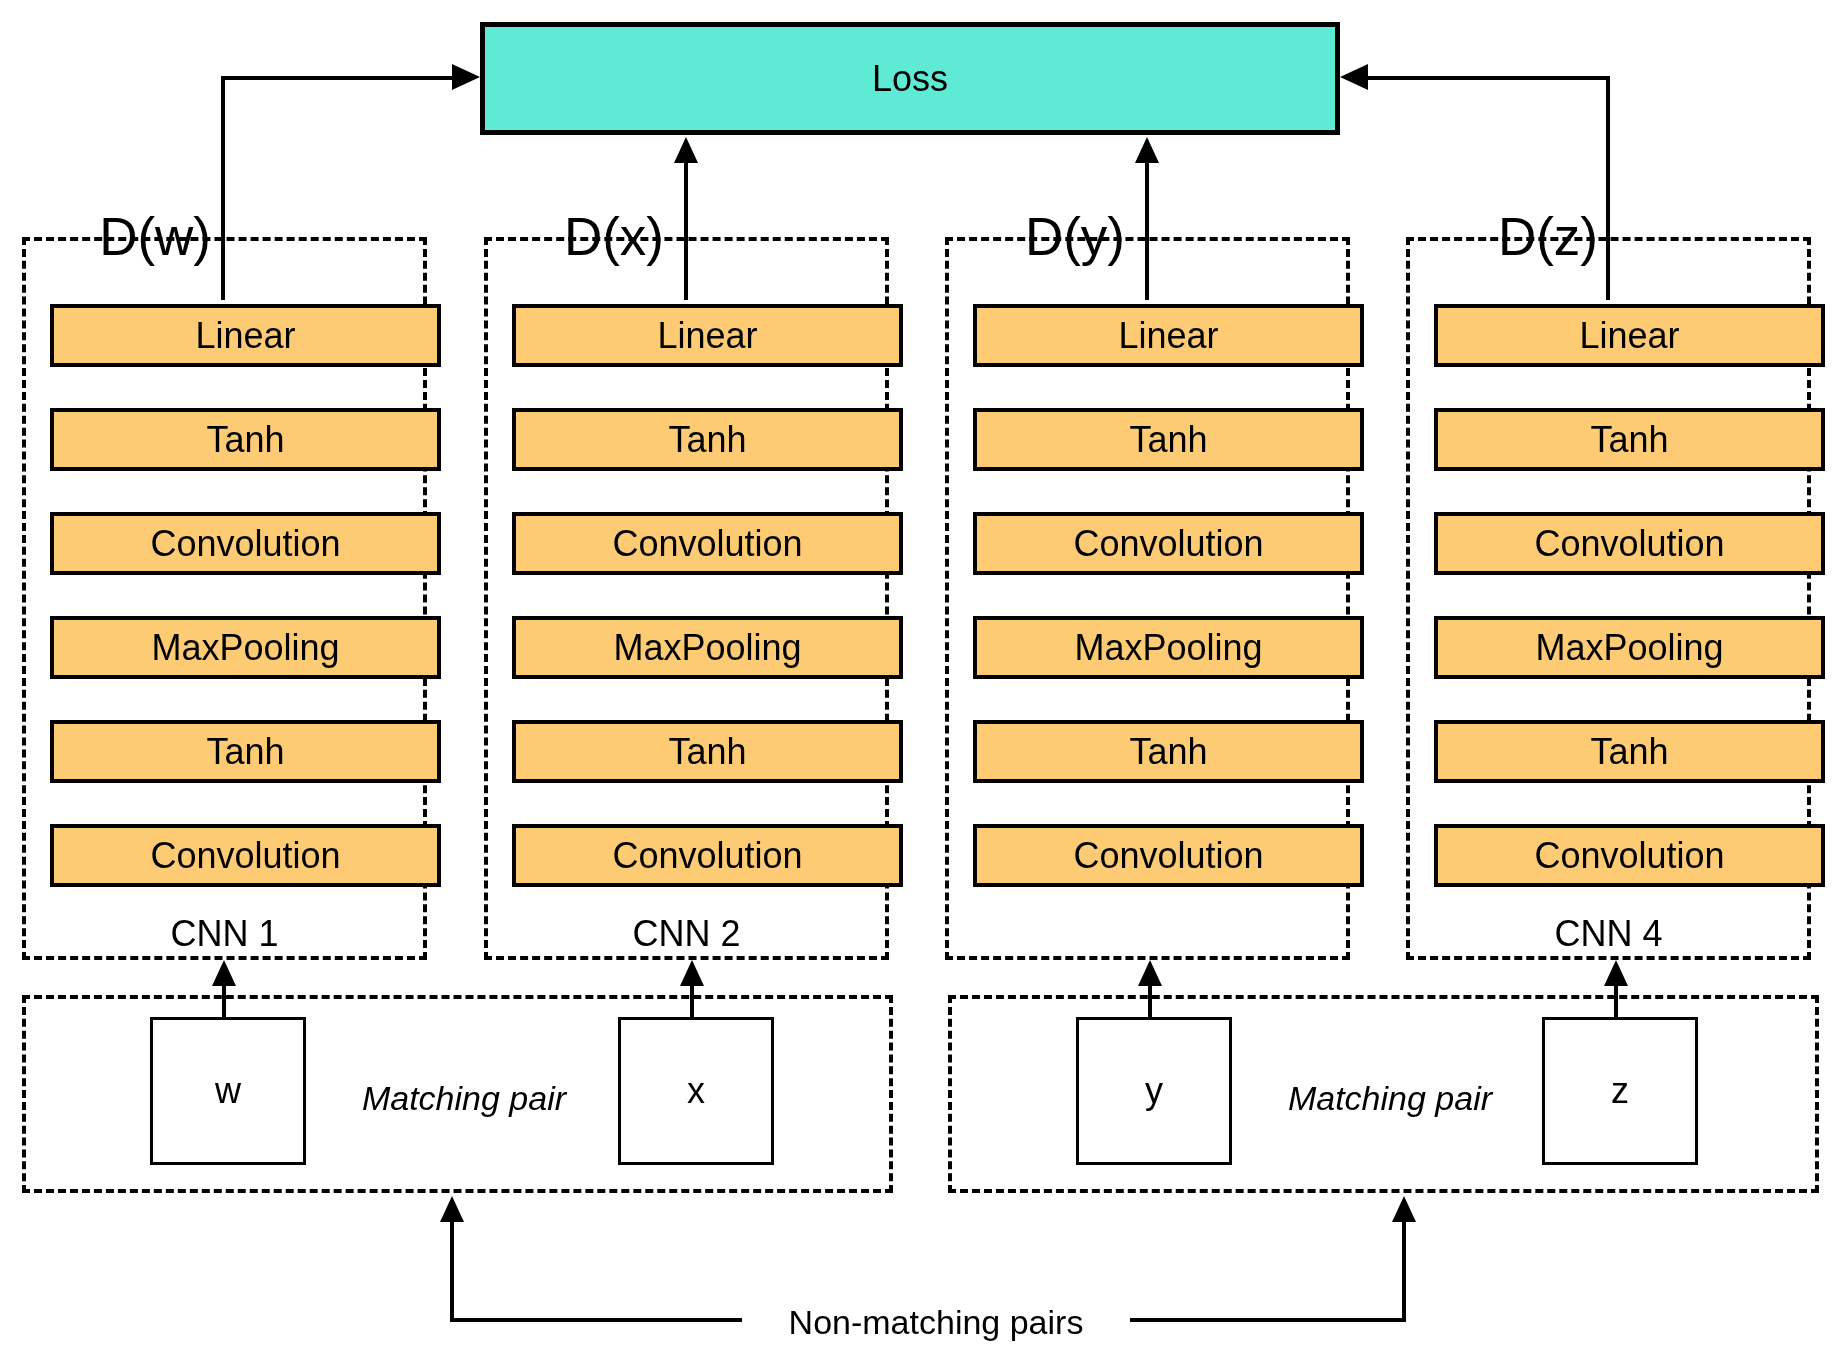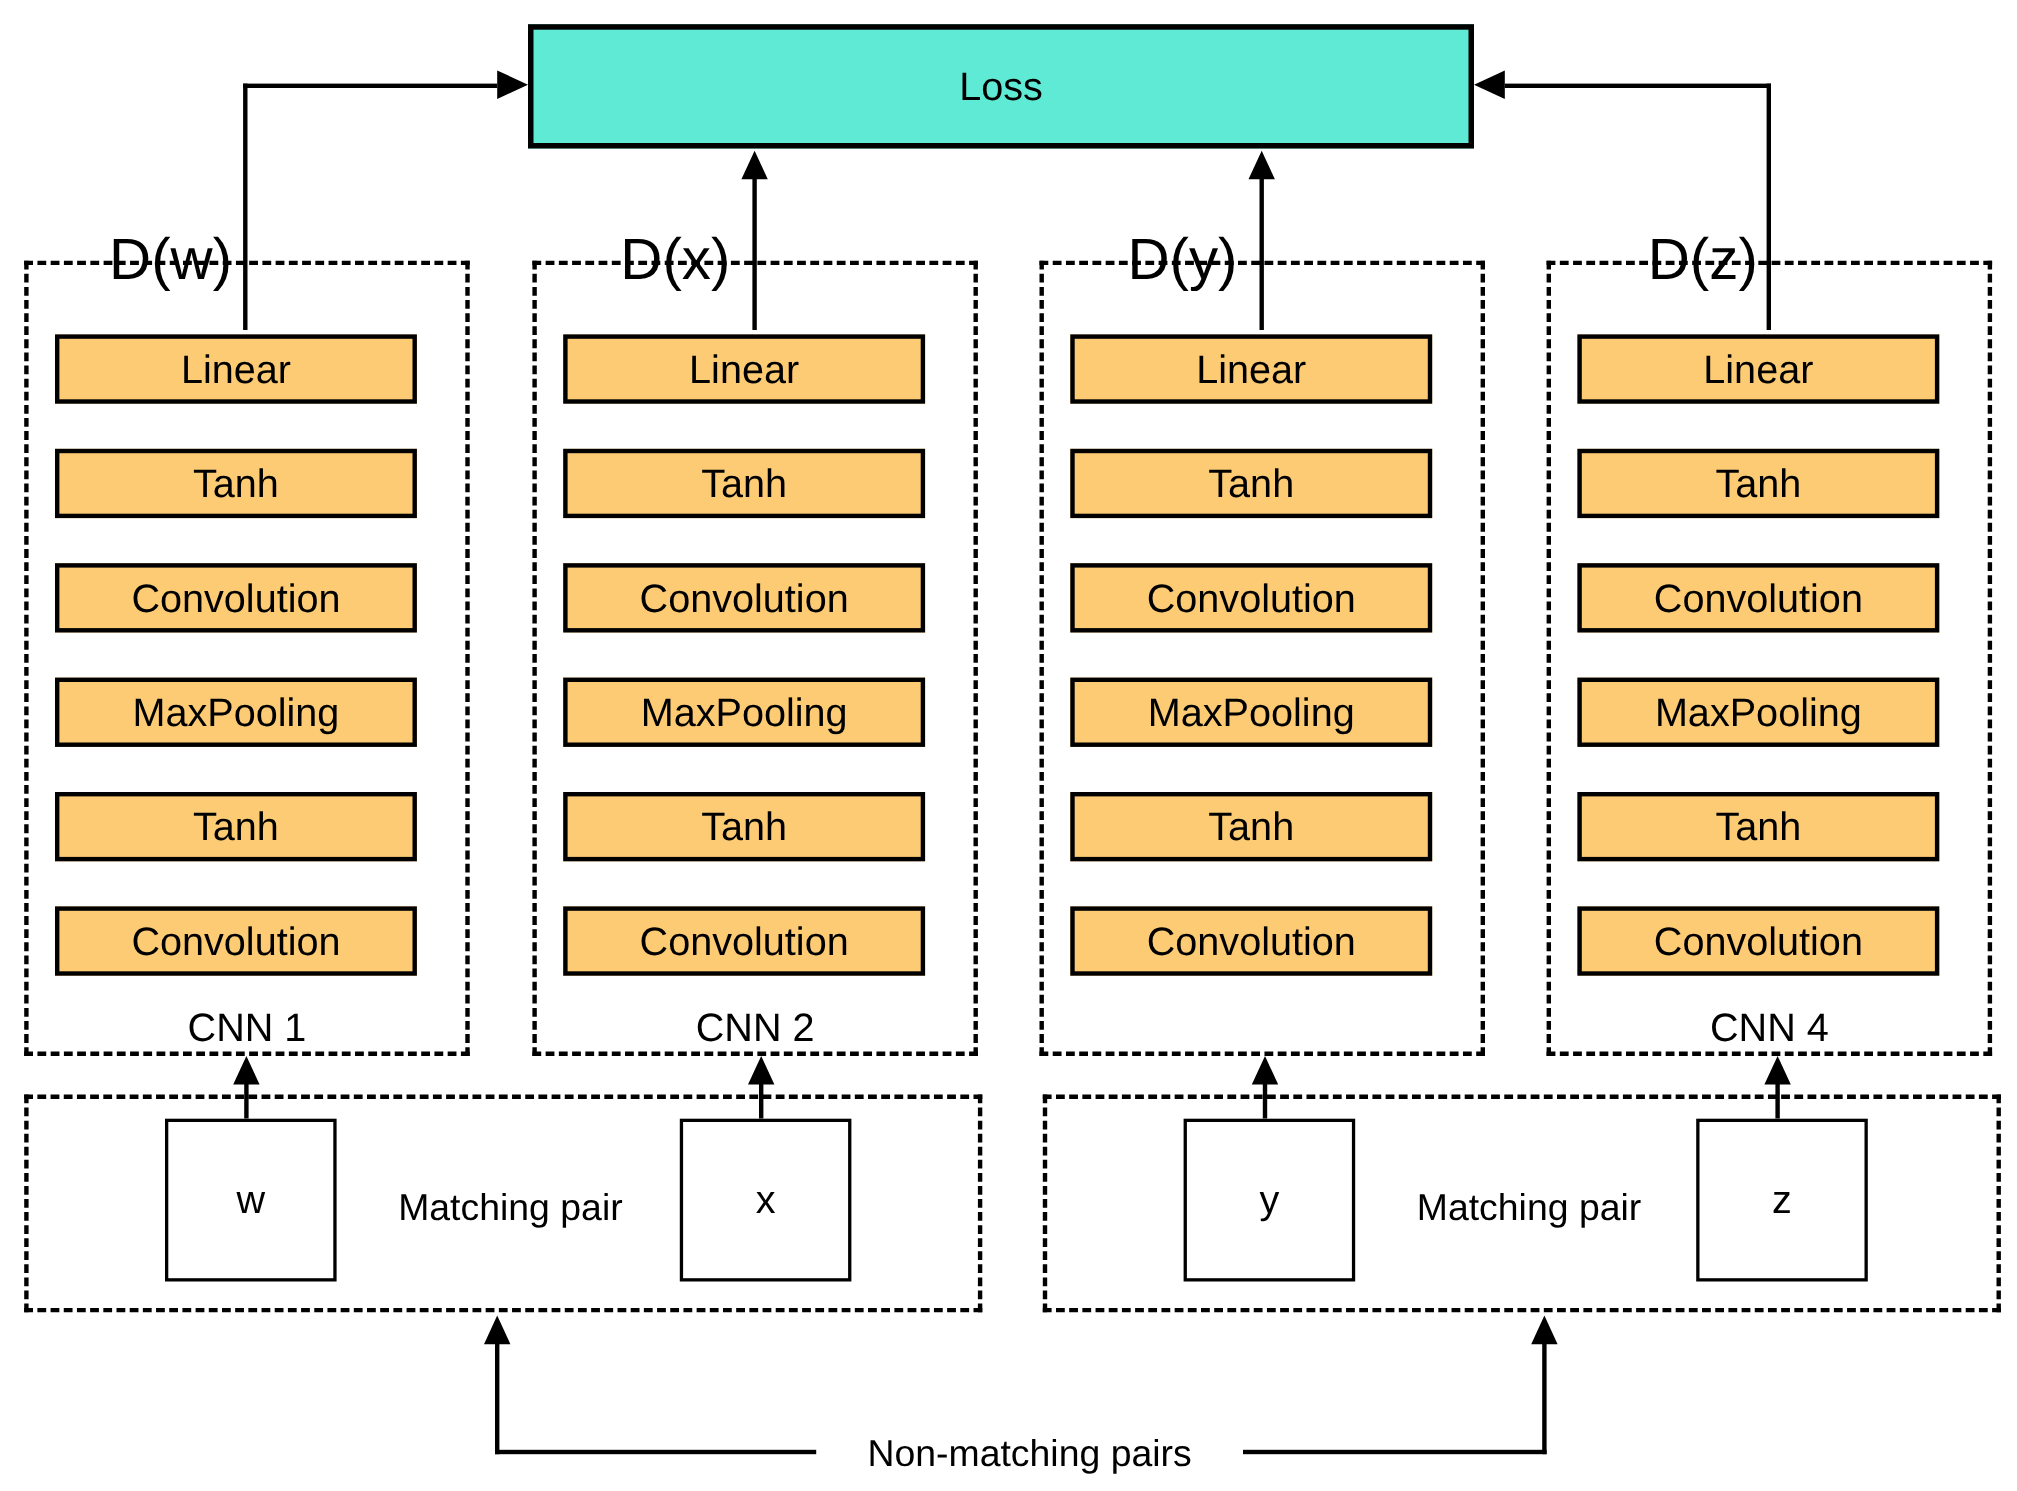--- a/index.html
+++ b/index.html
@@ -11,40 +11,40 @@
   .loss-box{
     position:absolute;left:480px;top:22px;width:860px;height:113px;
     background:#5eead4;border:5px solid #000;box-sizing:border-box;
     display:flex;align-items:center;justify-content:center;font-size:36px;
   }
   .cnn-col{
     position:absolute;top:237px;width:405px;height:723px;
     border:4px dashed #000;box-sizing:border-box;
   }
   .layer{
-    position:absolute;left:24px;width:329px;height:63px;
+    position:absolute;left:24px;width:391px;height:63px;
     background:#fccb74;border:4px solid #000;box-sizing:border-box;
     display:flex;align-items:center;justify-content:center;font-size:36px;
   }
   .cnn-label{
     position:absolute;left:0;top:668px;width:100%;height:50px;line-height:50px;
     text-align:center;font-size:36px;
   }
   .pair-box{
     position:absolute;top:995px;width:871px;height:198px;
     border:4px dashed #000;box-sizing:border-box;
   }
   .input-box{
     position:absolute;top:18px;width:156px;height:148px;
     background:#fff;border:3px solid #000;box-sizing:border-box;
     display:flex;align-items:center;justify-content:center;font-size:36px;
   }
   .pair-label{
     position:absolute;left:288px;top:74px;width:300px;height:50px;line-height:50px;
-    text-align:center;font-size:34px;
+    text-align:center;font-size:34px;font-style:italic;
   }
   
   .dlabel{
     position:absolute;width:130px;height:46px;line-height:46px;
     text-align:right;font-size:53px;margin-top:48px;
   }
   .nm-label{
     position:absolute;left:736px;top:1298px;width:400px;height:48px;line-height:48px;
     text-align:center;font-size:34px;
   }

